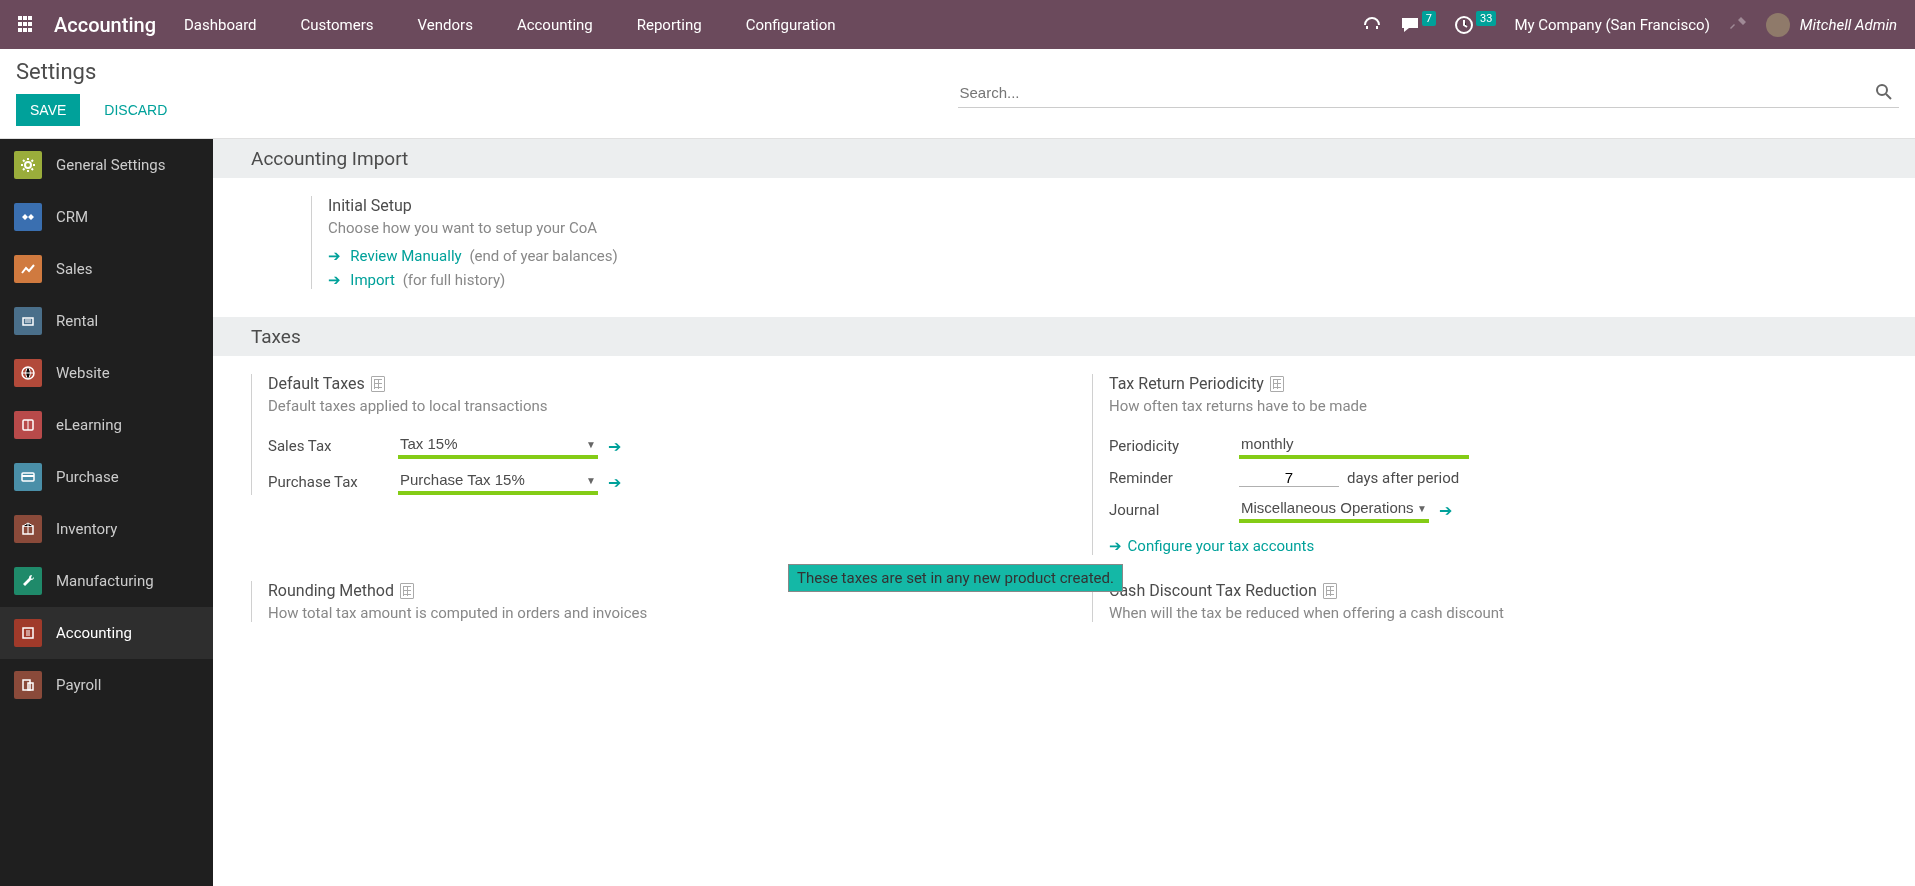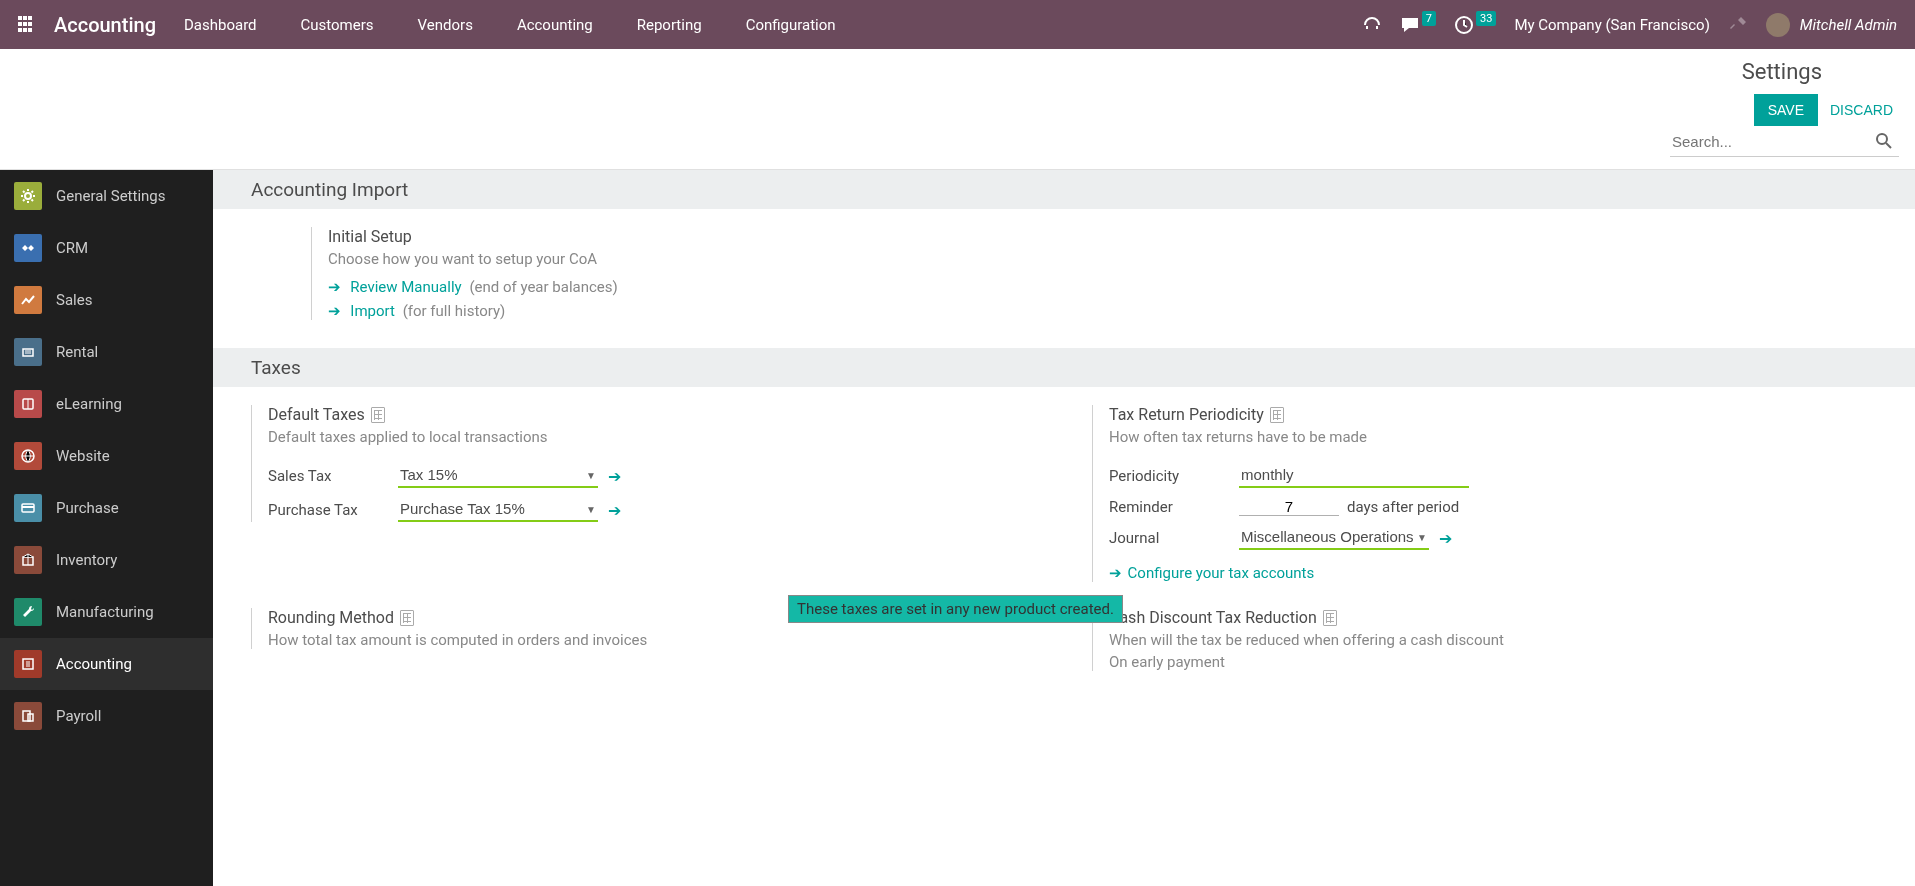--- a/index.html
+++ b/index.html
@@ -13,24 +13,24 @@
   .menu { display: flex; gap: 44px; }
   .menu-item { color: #fff; cursor: pointer; font-size: 15px; }
   .topbar-right { margin-left: auto; display: flex; align-items: center; gap: 18px; }
   .tr-icon { position: relative; display: inline-flex; align-items: center; cursor: pointer; }
   .badge { background: #00a19a; color: #fff; font-size: 11px; padding: 1px 4px; border-radius: 2px; position: relative; top: -6px; margin-left: 2px; }
   .company-name { font-size: 15px; }
   .avatar { width: 24px; height: 24px; border-radius: 50%; background: #8f7a6a; display: inline-block; }
   .user-name { font-size: 15px; margin-left: 4px; font-style: italic; }
 
   
-  .control-panel { padding: 10px 16px 12px 16px; border-bottom: 1px solid #e0e0e0; display: flex; align-items: flex-end; flex-direction: column; }
+  .control-panel { padding: 10px 16px 12px 16px; border-bottom: 1px solid #e0e0e0; display: flex; align-items: center; }
   .cp-left { flex: 1; }
   .cp-title { font-size: 22px; font-weight: 400; color: #4c4c4c; margin-bottom: 10px; }
-  .cp-btns { display: flex; gap: 6px; align-items: center; margin-left: 12px; }
+  .cp-btns { display: flex; gap: 18px; align-items: center; }
   .btn-primary { background: #00a19a; color: #fff; border: none; padding: 8px 14px; font-size: 14px; cursor: pointer; }
   .btn-link { background: none; border: none; color: #00a19a; font-size: 14px; cursor: pointer; padding: 8px 6px; }
   .cp-right { flex: 1; display: flex; align-items: center; }
   .search-wrap { flex: 1; border-bottom: 1px solid #ccc; display: flex; align-items: center; padding: 4px 2px; }
   .search-input { flex: 1; border: none; outline: none; font-size: 15px; color: #666; background: transparent; }
   .search-btn { background: none; border: none; cursor: pointer; padding: 2px 4px; }
 
   
   .body { display: flex; height: calc(100vh - 49px - 88px); }
   .sidebar { width: 213px; background: #1f1f1f; color: #ccc; overflow-y: auto; }
@@ -48,21 +48,21 @@
   .sb-link-row { margin-top: 6px; font-size: 15px; }
   .link-arrow { color: #00a19a; margin-right: 6px; }
   .link-text { color: #00a19a; cursor: pointer; }
   .link-suffix { color: #888; margin-left: 4px; }
 
   .two-col { display: flex; gap: 56px; }
   .col { flex: 1; min-width: 0; }
 
   .form-row { display: flex; align-items: center; margin-top: 10px; font-size: 15px; }
   .form-label { width: 130px; color: #4c4c4c; }
-  .form-input-wrap { flex: 0 0 200px; position: relative; border-bottom: 2px solid #84cc16; padding: 2px 16px 2px 2px; }
+  .form-input-wrap { flex: 0 0 200px; position: relative; border-bottom: 4px solid #84cc16; padding: 2px 16px 2px 2px; }
   .form-input { border: none; outline: none; width: 100%; font-size: 15px; color: #4c4c4c; background: transparent; }
   .caret { position: absolute; right: 2px; top: 6px; font-size: 10px; color: #666; cursor: pointer; }
   .ext-arrow { color: #00a19a; margin-left: 10px; cursor: pointer; font-size: 16px; }
   .form-input-num { border: none; border-bottom: 1px solid #b0b0b0; width: 100px; text-align: center; font-size: 15px; outline: none; }
   .after-text { margin-left: 8px; color: #4c4c4c; font-size: 15px; }
   .inline-link { color: #00a19a; cursor: pointer; font-size: 15px; display: inline-flex; align-items: center; }
   .inline-link .arrow { margin-right: 6px; }
 
   .building-icon { display: inline-block; color: #888; border: 1px solid #aaa; border-radius: 1px; width: 14px; height: 16px; position: relative; }
   .building-icon::before { content: ""; position: absolute; left: 2px; top: 2px; right: 2px; bottom: 2px;
@@ -181,36 +181,36 @@
     <div class="sidebar-item">
       <span class="sb-icon" style="background:#4a6f8a">
           <svg width="16" height="16" viewBox="0 0 16 16">
             <rect x="3" y="5" width="10" height="7" fill="none" stroke="#fff" stroke-width="1.5"></rect>
             <path stroke="#fff" d="M5 7h6M5 9h6"></path>
           </svg>
         </span>
       <span>Rental</span>
     </div>
     <div class="sidebar-item">
+      <span class="sb-icon" style="background:#b24a3a">
+          <svg width="16" height="16" viewBox="0 0 16 16">
+            <circle cx="8" cy="8" r="6" fill="none" stroke="#fff" stroke-width="1.5"></circle>
+            <path stroke="#fff" d="M2 8h12M8 2c3 4 3 8 0 12M8 2c-3 4-3 8 0 12"></path>
+          </svg>
+        </span>
+      <span>Website</span>
+    </div>
+    <div class="sidebar-item">
       <span class="sb-icon" style="background:#b84a4a">
           <svg width="16" height="16" viewBox="0 0 16 16">
             <rect x="3" y="3" width="10" height="10" rx="1" fill="none" stroke="#fff" stroke-width="1.5"></rect>
             <path stroke="#fff" d="M8 3v10"></path>
           </svg>
         </span>
       <span>eLearning</span>
-    </div>
-    <div class="sidebar-item">
-      <span class="sb-icon" style="background:#b24a3a">
-          <svg width="16" height="16" viewBox="0 0 16 16">
-            <circle cx="8" cy="8" r="6" fill="none" stroke="#fff" stroke-width="1.5"></circle>
-            <path stroke="#fff" d="M2 8h12M8 2c3 4 3 8 0 12M8 2c-3 4-3 8 0 12"></path>
-          </svg>
-        </span>
-      <span>Website</span>
     </div>
     <div class="sidebar-item">
       <span class="sb-icon" style="background:#4a8fa8">
           <svg width="16" height="16" viewBox="0 0 16 16">
             <rect x="2" y="4" width="12" height="8" rx="1" fill="none" stroke="#fff" stroke-width="1.5"></rect>
             <path stroke="#fff" stroke-width="2" d="M2 7h12"></path>
           </svg>
         </span>
       <span>Purchase</span>
     </div>
@@ -358,20 +358,19 @@
           </div>
         </div>
 
         <div class="col">
           <div class="setting-block" style="margin-left:0">
             <div class="sb-title">
               <span>Cash Discount Tax Reduction</span>
               <span class="building-icon"></span>
             </div>
             <div class="sb-desc">When will the tax be reduced when offering a cash discount</div>
-            <div class="sb-desc">On early payment</div>
           </div>
         </div>
       </div>
 
     </div>
   </div>
 </div>
 
 </body></html>

